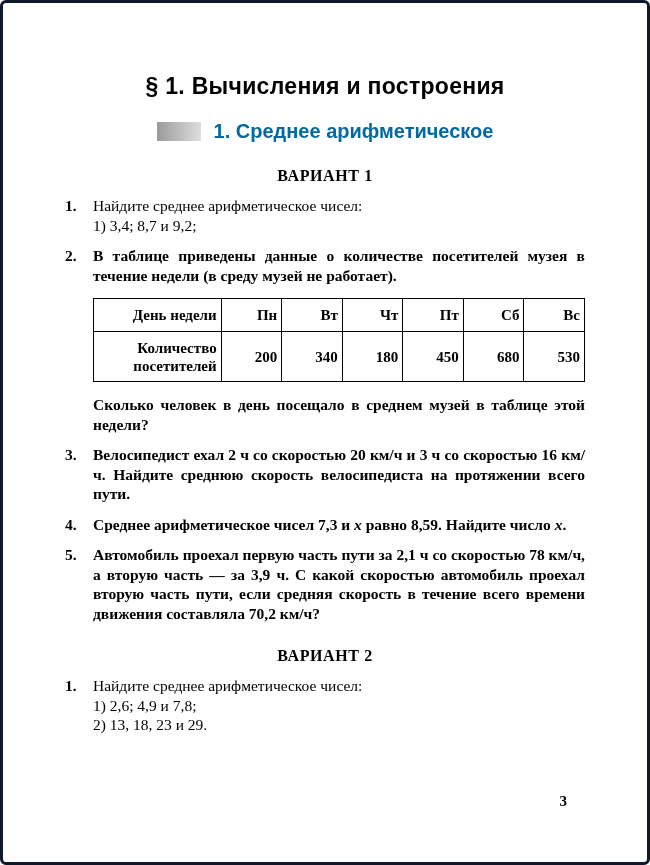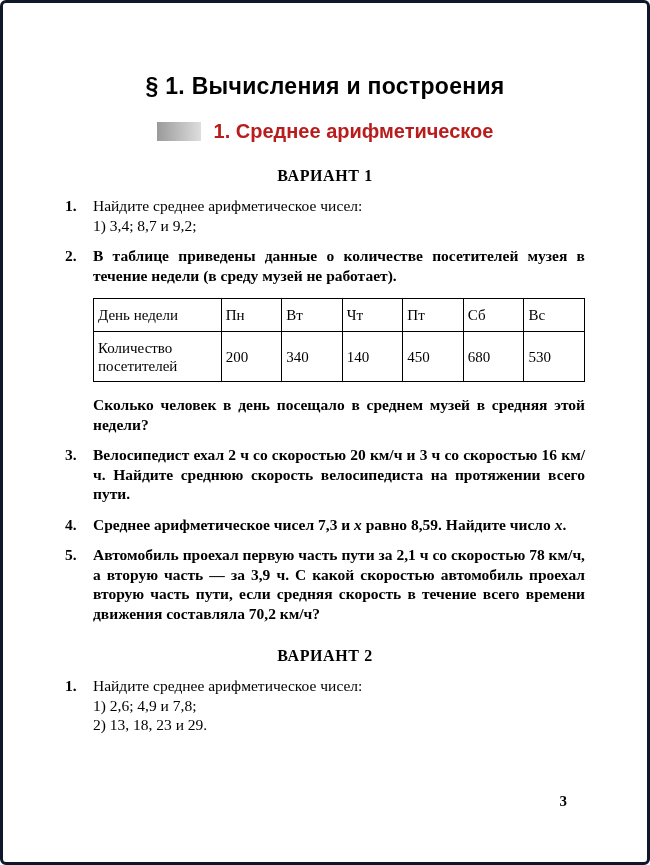--- a/index.html
+++ b/index.html
@@ -31,21 +31,21 @@
     gap: 13px;
   }
   .marker {
     width: 44px; height: 19px;
     background: linear-gradient(90deg, #9a9a9a, #dedede);
   }
   .subtitle {
     font-family: "Liberation Sans", sans-serif;
     font-weight: bold;
     font-size: 20px;
-    color: #b91c1c;
+    color: #0369a1;
   }
   .content { padding: 0 62px; }
   .variant-heading {
     text-align: center;
     font-weight: bold;
     font-size: 16px;
     letter-spacing: 0.6px;
     margin-top: 24px;
   }
   .problem {
@@ -60,23 +60,24 @@
   .var { font-style: italic; }
   table {
     border-collapse: collapse;
     width: 100%;
     margin: 13px 0;
     font-size: 15px;
     line-height: 18px;
   }
   td {
     border: 1px solid #000;
-    text-align: left;
+    text-align: right;
     vertical-align: middle;
     padding: 3px 4px;
+    font-weight: bold;
   }
   .col-day { width: 26%; }
   .hrow td { height: 33px; }
   .drow td { height: 50px; }
   .pagenum {
     position: absolute;
     right: 80px; bottom: 52px;
     font-weight: bold;
     font-size: 15px;
   }
@@ -118,29 +119,29 @@
             <td>Вт</td>
             <td>Чт</td>
             <td>Пт</td>
             <td>Сб</td>
             <td>Вс</td>
           </tr>
           <tr class="drow">
             <td>Количество посетителей</td>
             <td>200</td>
             <td>340</td>
-            <td>140</td>
+            <td>180</td>
             <td>450</td>
             <td>680</td>
             <td>530</td>
           </tr>
         </tbody>
           </table>
 
-        <div class="just">Сколько человек в день посещало в среднем музей в средняя этой недели?</div>
+        <div class="just">Сколько человек в день посещало в среднем музей в таблице этой недели?</div>
       </div>
     </div>
 
     <div class="problem">
       <span class="pnum">3.</span>
       <div class="pbody just">Велосипедист ехал 2 ч со скоростью 20 км/ч и 3 ч со скоростью 16 км/ч. Найдите среднюю скорость велосипедиста на протяжении всего пути.</div>
     </div>
 
     <div class="problem">
       <span class="pnum">4.</span>

